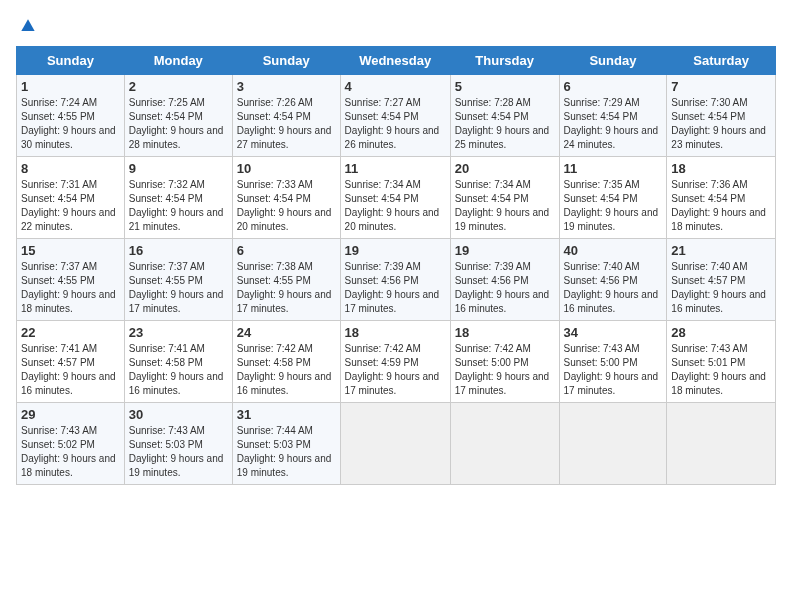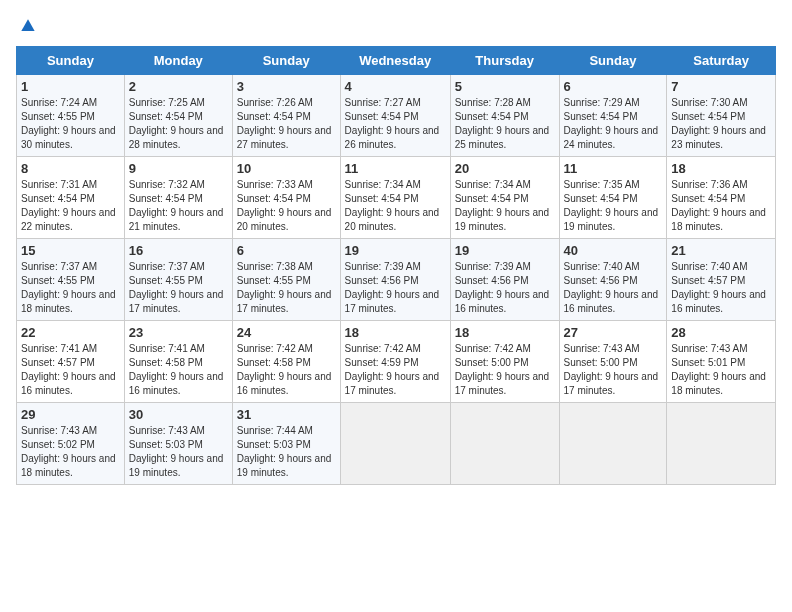--- a/index.html
+++ b/index.html
@@ -235,21 +235,21 @@
         </td>
         <td>
           <span class="day-num">18</span>
           <div class="cell-text">Sunrise: 7:42 AM<br>Sunset: 4:59 PM<br>Daylight: 9 hours and 17 minutes.</div>
         </td>
         <td>
           <span class="day-num">18</span>
           <div class="cell-text">Sunrise: 7:42 AM<br>Sunset: 5:00 PM<br>Daylight: 9 hours and 17 minutes.</div>
         </td>
         <td>
-          <span class="day-num">27</span>
+          <span class="day-num">34</span>
           <div class="cell-text">Sunrise: 7:43 AM<br>Sunset: 5:00 PM<br>Daylight: 9 hours and 17 minutes.</div>
         </td>
         <td>
           <span class="day-num">28</span>
           <div class="cell-text">Sunrise: 7:43 AM<br>Sunset: 5:01 PM<br>Daylight: 9 hours and 18 minutes.</div>
         </td>
       </tr>
       <tr>
         <td>
           <span class="day-num">29</span>

